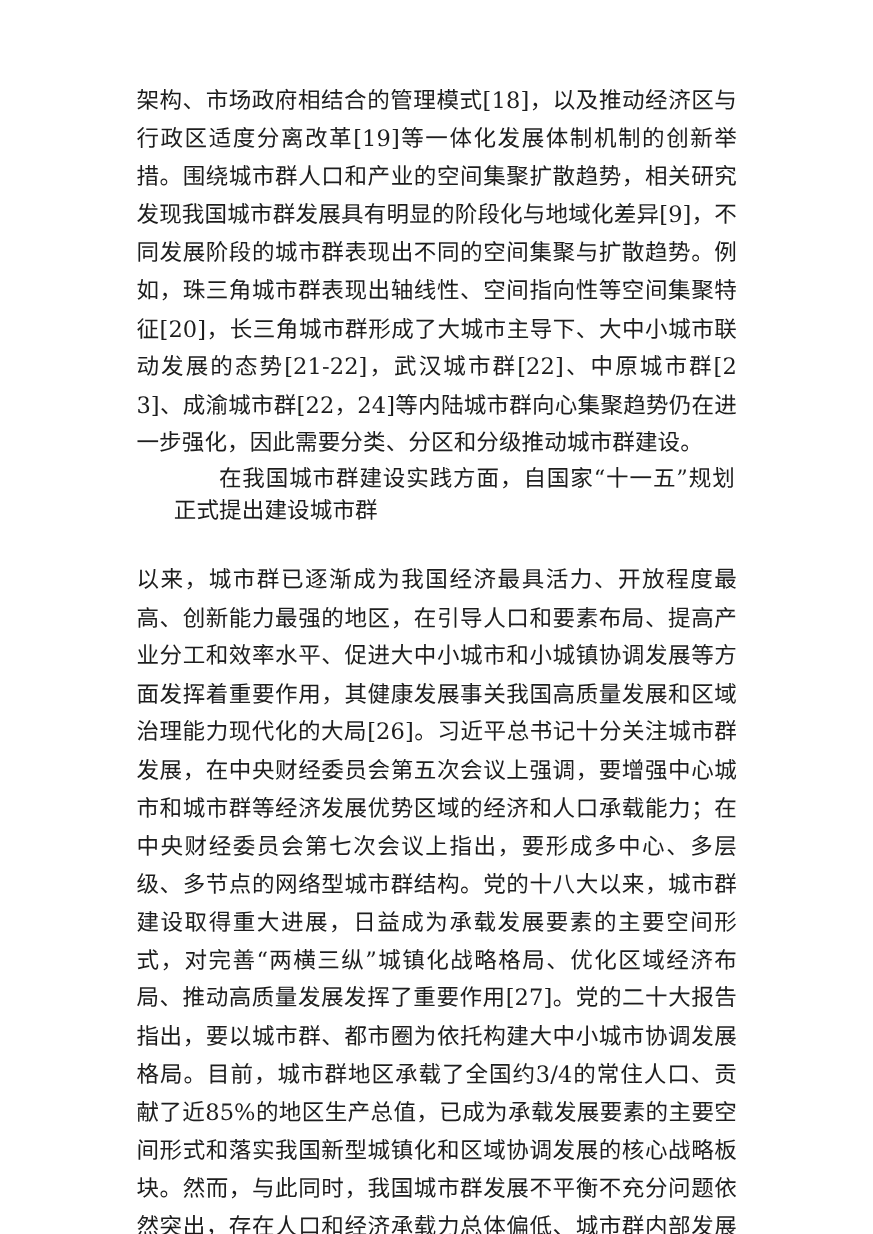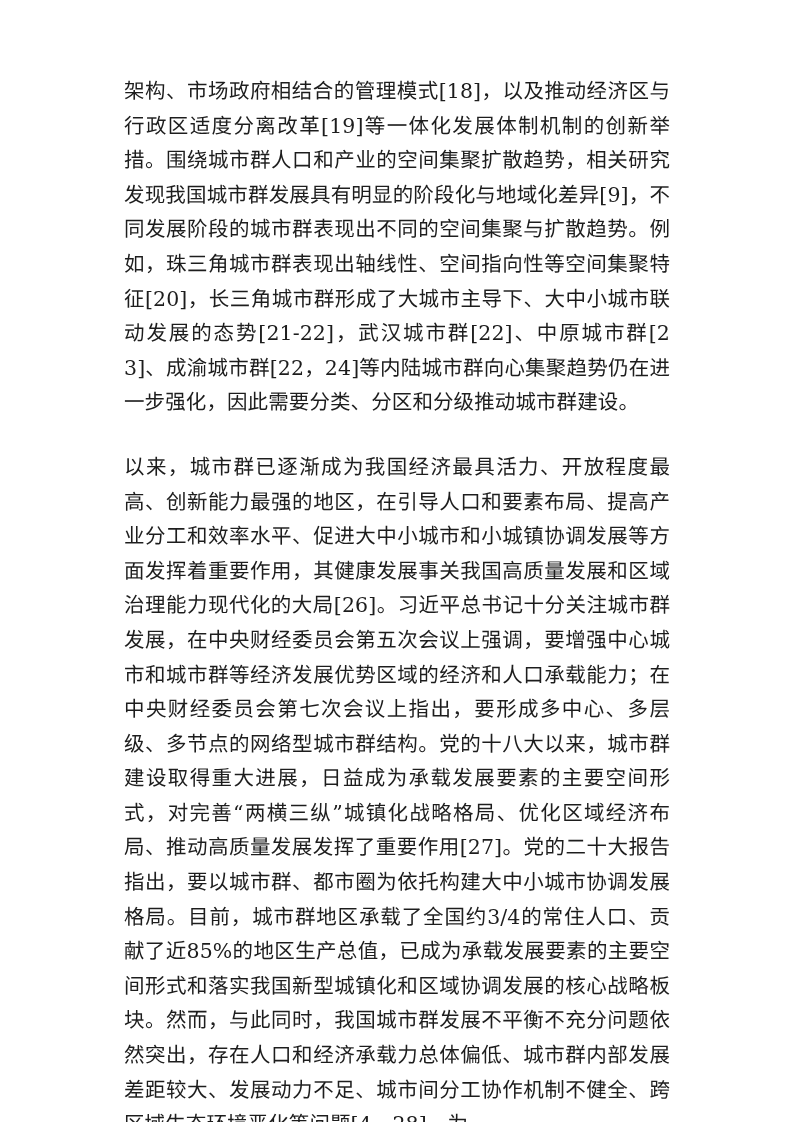--- a/index.html
+++ b/index.html
@@ -72,20 +72,21 @@
 </style>
 </head>
 <body>
 
 <div class="page">
 
   <div class="text-column">
 
     <p class="para para--continuation">架构、市场政府相结合的管理模式[18]，以及推动经济区与行政区适度分离改革[19]等一体化发展体制机制的创新举措。围绕城市群人口和产业的空间集聚扩散趋势，相关研究发现我国城市群发展具有明显的阶段化与地域化差异[9]，不同发展阶段的城市群表现出不同的空间集聚与扩散趋势。例如，珠三角城市群表现出轴线性、空间指向性等空间集聚特征[20]，长三角城市群形成了大城市主导下、大中小城市联动发展的态势[21-22]，武汉城市群[22]、中原城市群[23]、成渝城市群[22，24]等内陆城市群向心集聚趋势仍在进一步强化，因此需要分类、分区和分级推动城市群建设。</p>
 
+    <p class="para para--indented-block">在我国城市群建设实践方面，自国家“十一五”规划正式提出建设城市群</p>
 
     <div class="block-gap"></div>
 
     <p class="para para--body">以来，城市群已逐渐成为我国经济最具活力、开放程度最高、创新能力最强的地区，在引导人口和要素布局、提高产业分工和效率水平、促进大中小城市和小城镇协调发展等方面发挥着重要作用，其健康发展事关我国高质量发展和区域治理能力现代化的大局[26]。习近平总书记十分关注城市群发展，在中央财经委员会第五次会议上强调，要增强中心城市和城市群等经济发展优势区域的经济和人口承载能力；在中央财经委员会第七次会议上指出，要形成多中心、多层级、多节点的网络型城市群结构。党的十八大以来，城市群建设取得重大进展，日益成为承载发展要素的主要空间形式，对完善“两横三纵”城镇化战略格局、优化区域经济布局、推动高质量发展发挥了重要作用[27]。党的二十大报告指出，要以城市群、都市圈为依托构建大中小城市协调发展格局。目前，城市群地区承载了全国约3/4的常住人口、贡献了近85%的地区生产总值，已成为承载发展要素的主要空间形式和落实我国新型城镇化和区域协调发展的核心战略板块。然而，与此同时，我国城市群发展不平衡不充分问题依然突出，存在人口和经济承载力总体偏低、城市群内部发展差距较大、发展动力不足、城市间分工协作机制不健全、跨区域生态环境恶化等问题[4，28]。为</p>
 
   </div>
 
 </div>
 
 </body></html>

